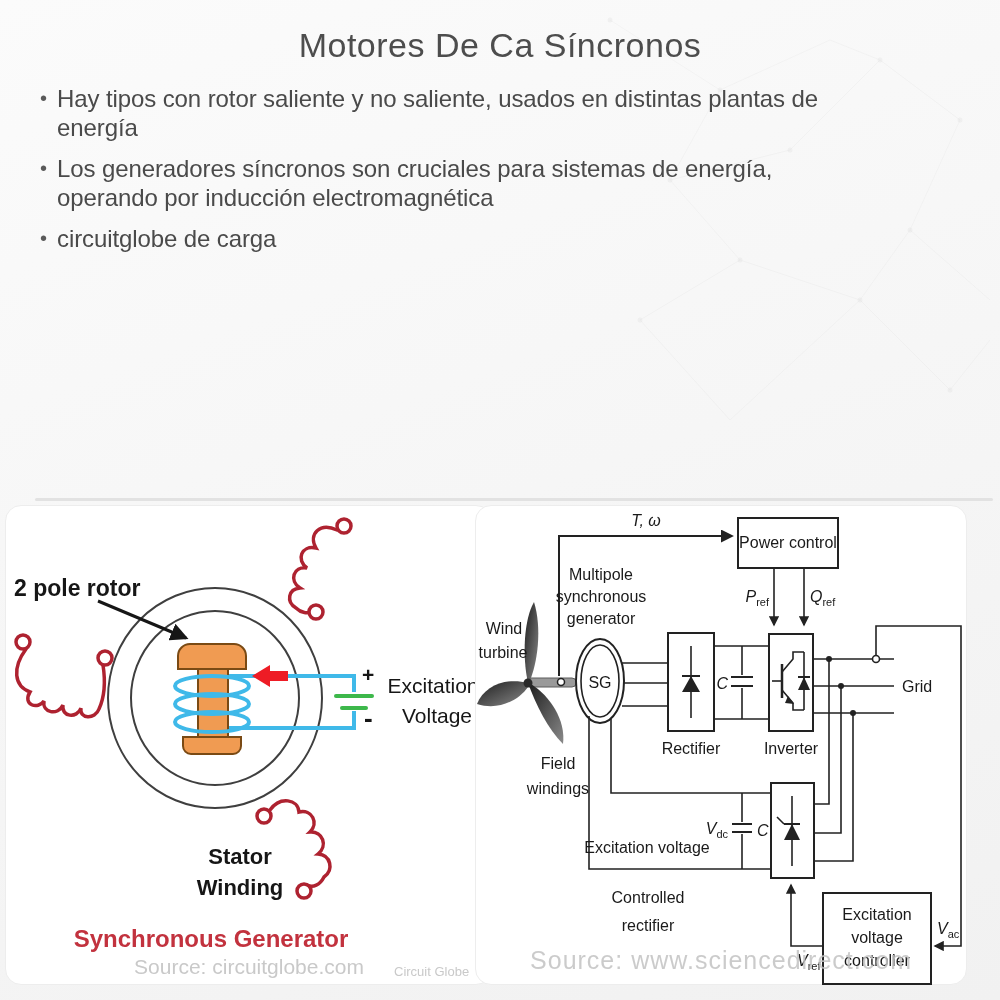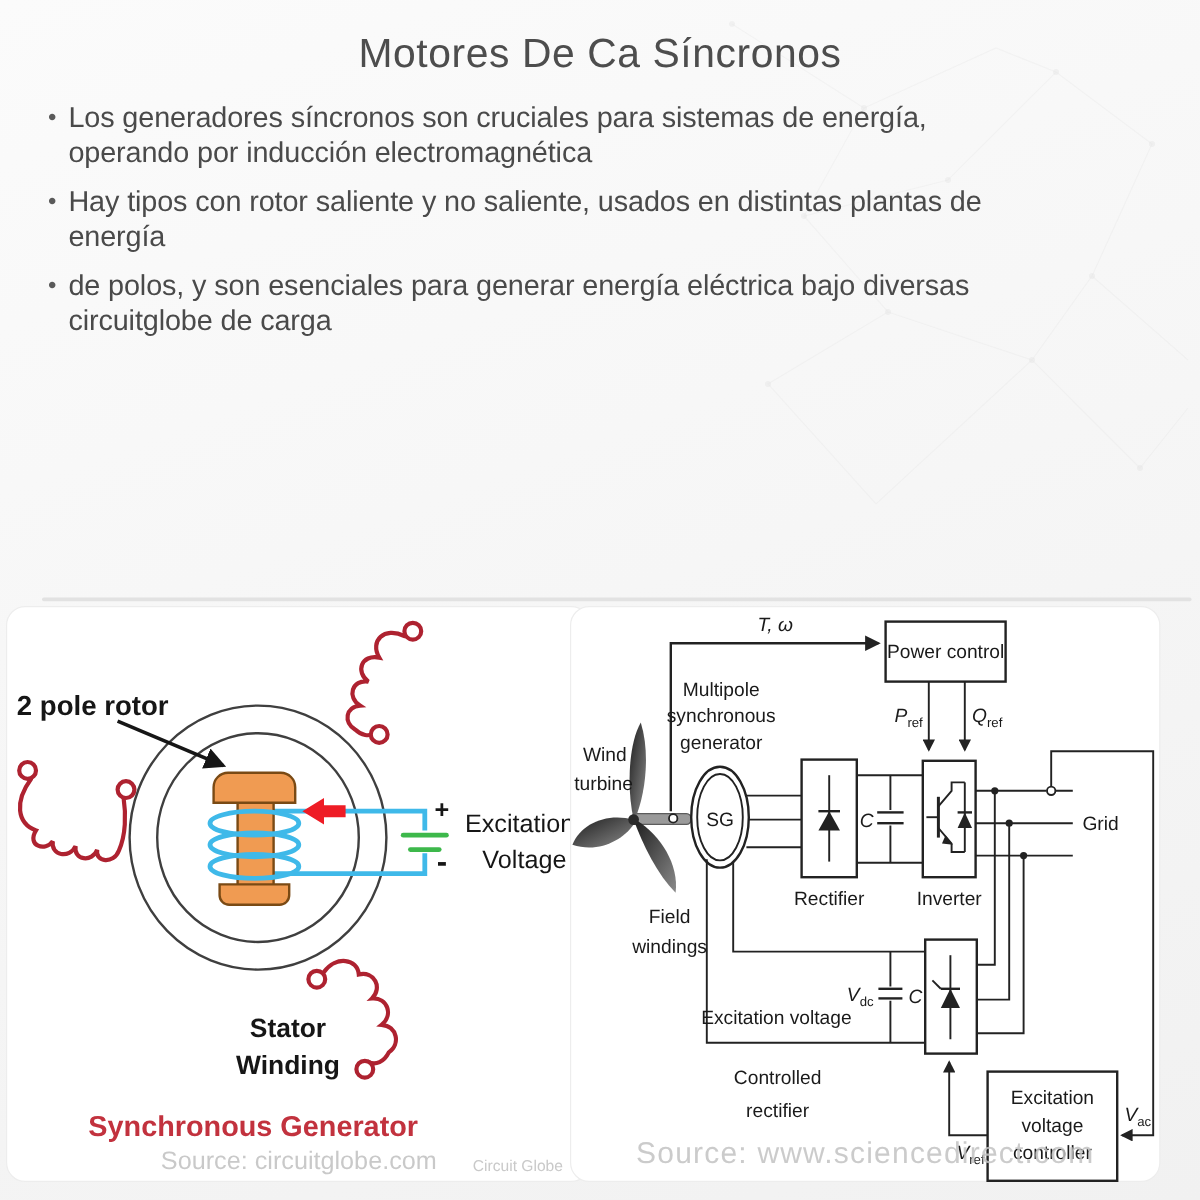--- a/index.html
+++ b/index.html
@@ -67,29 +67,28 @@
         <circle cx="280" cy="300" r="2.5"></circle>
       <circle cx="60" cy="320" r="2.5"></circle>
         <circle cx="370" cy="390" r="2.5"></circle>
     </g>
   </svg>
 
   <h1 class="title">Motores De Ca Síncronos</h1>
 
   <div class="bullets">
     <div class="bullet">
+      <span class="ln">Hay tipos con rotor saliente y no saliente, usados en distintas plantas de</span>
+      <span class="ln">energía</span>
+    </div>
+    <div class="bullet">
       <span class="ln">Los generadores síncronos son cruciales para sistemas de energía,</span>
       <span class="ln">operando por inducción electromagnética</span>
     </div>
     <div class="bullet">
-      <span class="ln">Hay tipos con rotor saliente y no saliente, usados en distintas plantas de</span>
-      <span class="ln">energía</span>
-    </div>
-    <div class="bullet">
-      <span class="ln">de polos, y son esenciales para generar energía eléctrica bajo diversas</span>
       <span class="ln">circuitglobe de carga</span>
     </div>
   </div>
 
   <div class="divider"></div>
 
   <div class="card left">
   <svg width="487" height="480" viewBox="0 0 487 480">
     <defs>
       <marker id="arrB" viewBox="0 0 10 10" refX="8.5" refY="5" markerWidth="6" markerHeight="6" orient="auto-start-reverse">

